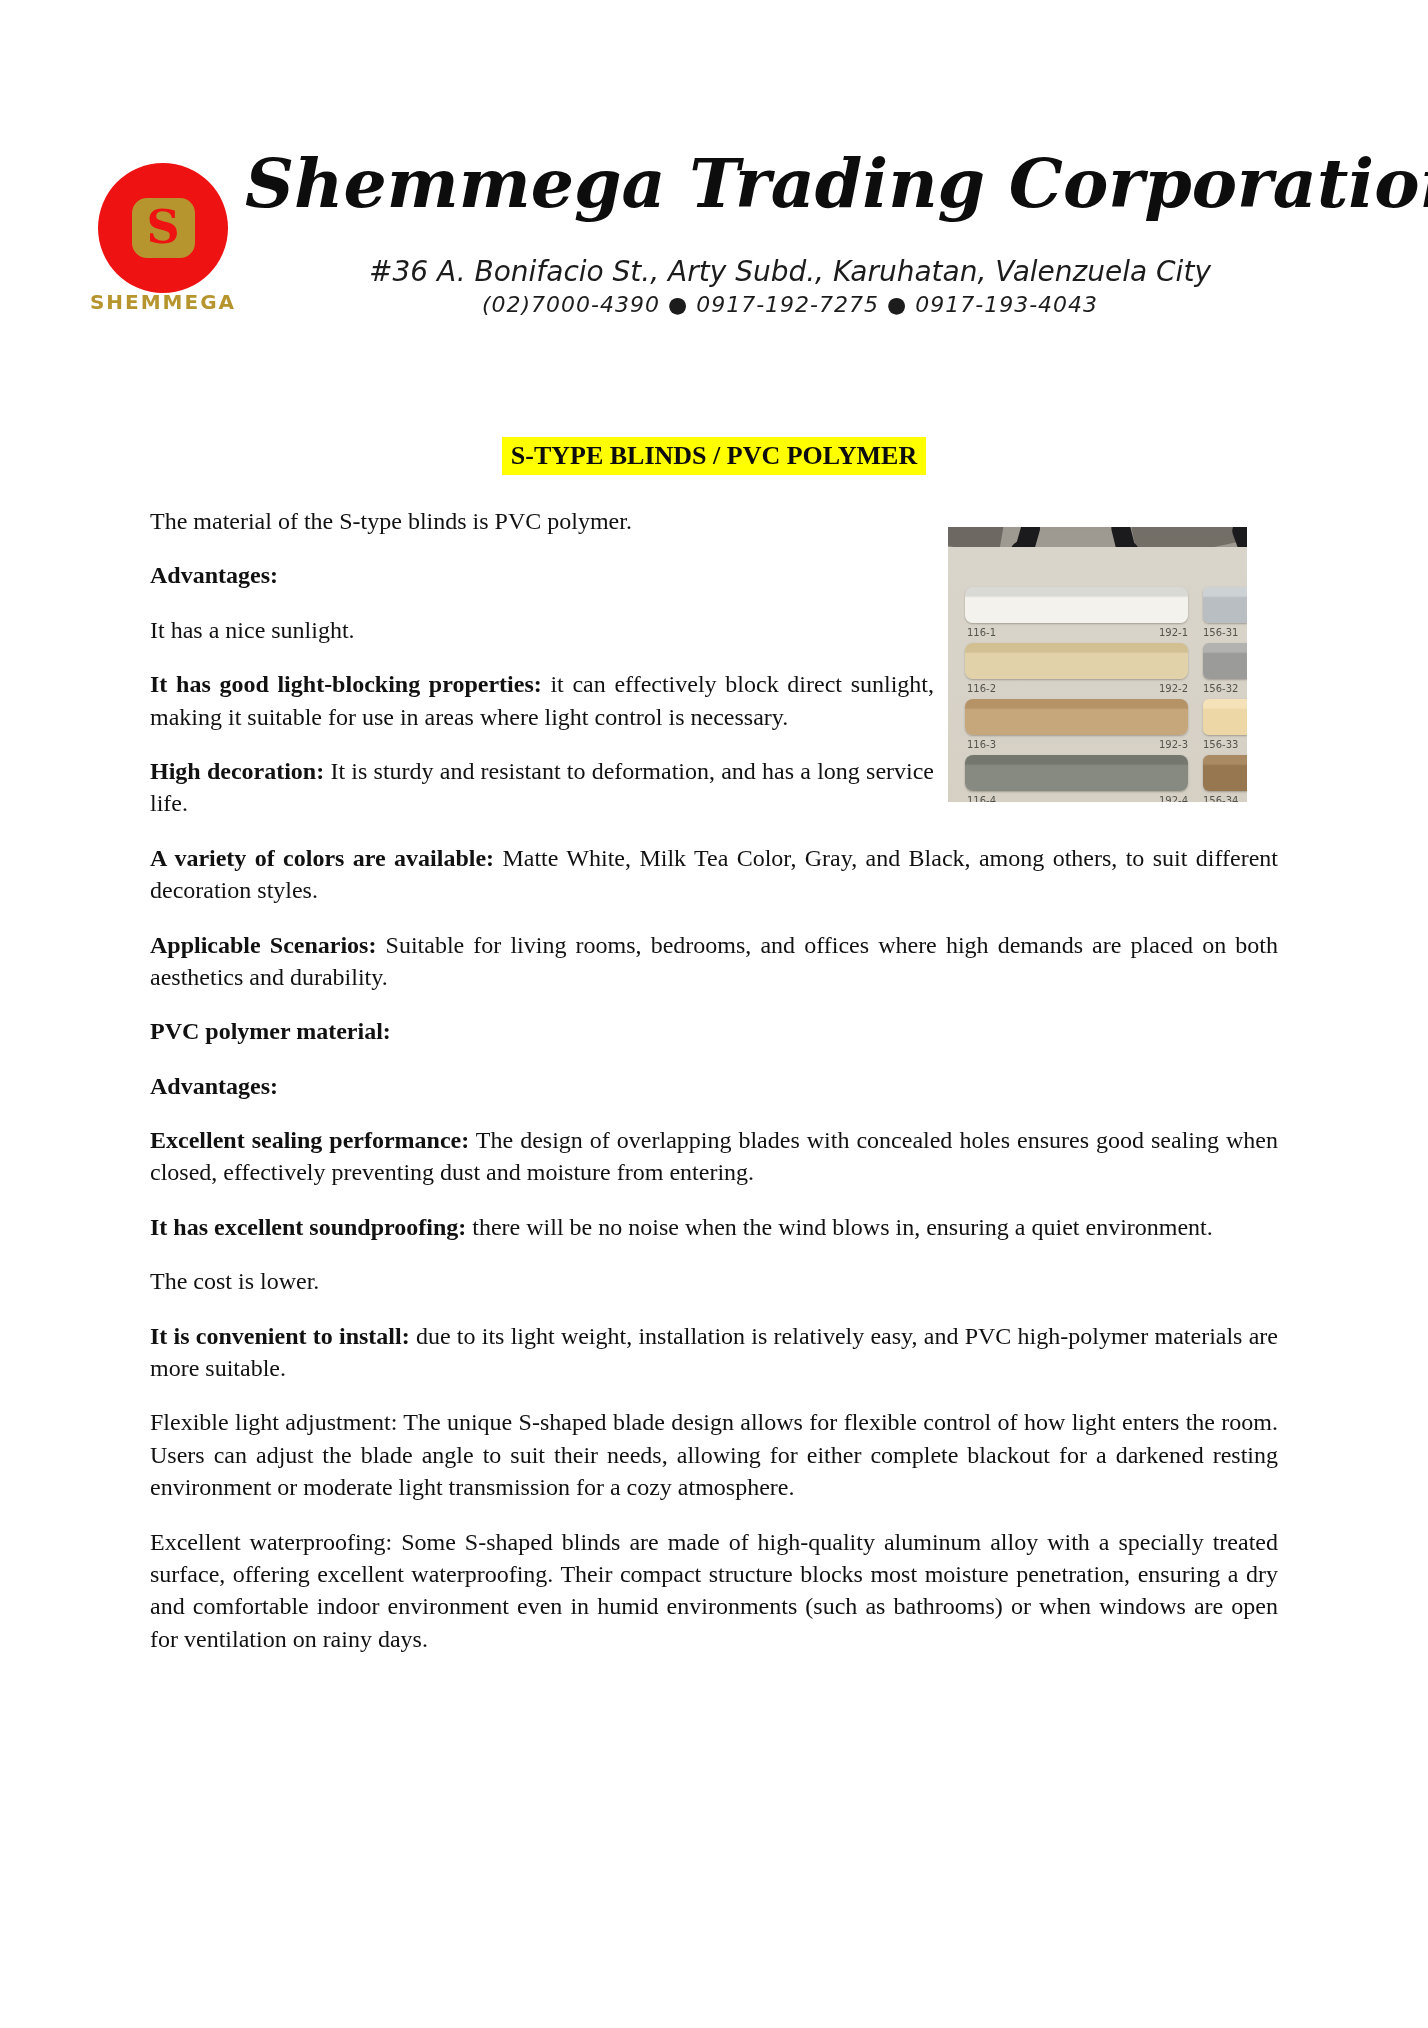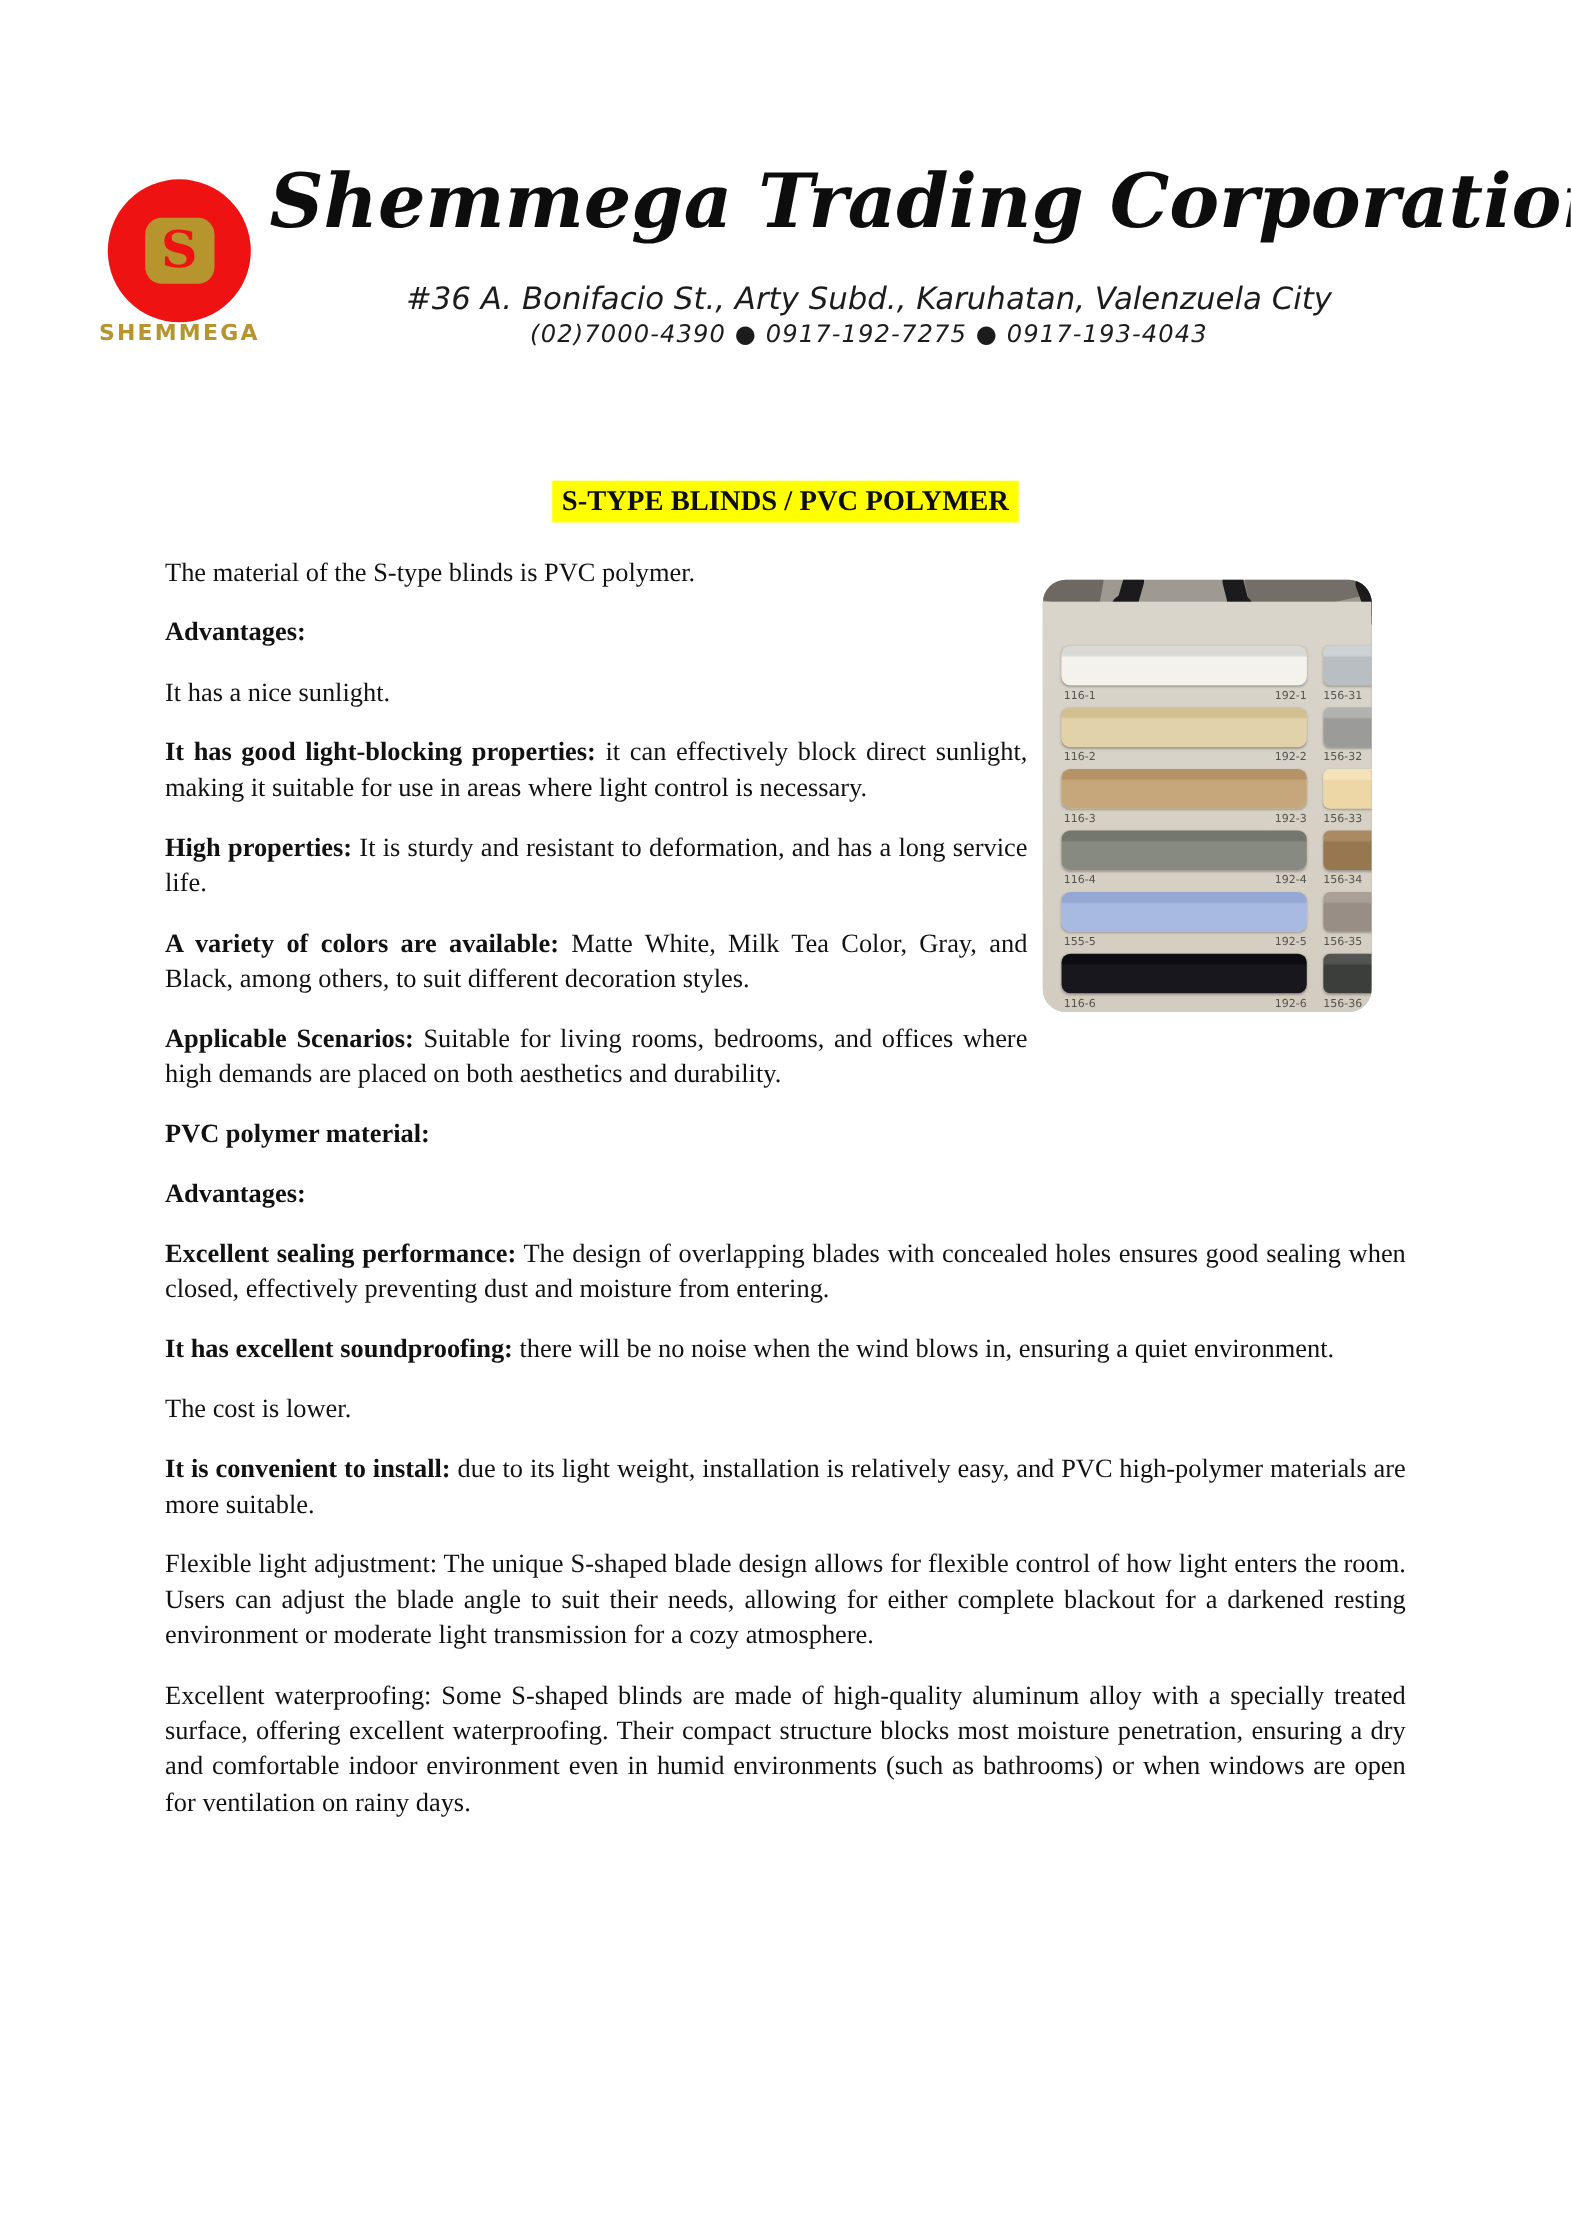--- a/index.html
+++ b/index.html
@@ -27,22 +27,22 @@
   .title-wrap{margin-top:97px;text-align:center;}
   .title-hl{display:inline-block;background:#ffff00;padding:4px 9px;
             font-family:"Liberation Serif",serif;font-weight:bold;font-size:26px;color:#0d0d0d;}
 
   
   .body-content{margin:30px 150px 0 150px;font-size:24px;line-height:1.35;}
   .body-para{margin:0 0 22px 0;text-align:justify;}
   .body-para b{font-weight:bold;}
 
   
-  .photo{float:right;width:299px;height:393px;margin:22px 31px 18px 14px;position:relative;
-         overflow:hidden;background:linear-gradient(180deg,#9d9890 0%,#b3aea6 100%);border-radius:21px;}
+  .photo{float:right;width:299px;height:275px;margin:22px 31px 18px 14px;position:relative;
+         overflow:hidden;background:linear-gradient(180deg,#9d9890 0%,#b3aea6 100%);}
   .shadow-tl{position:absolute;left:-16px;top:-12px;width:70px;height:34px;background:#45423c;
              opacity:.55;transform:rotate(10deg);border-radius:8px;}
   .shadow-tr{position:absolute;right:-26px;top:-20px;width:140px;height:42px;background:#514d46;
              opacity:.55;transform:rotate(-12deg);border-radius:8px;}
   .hook{position:absolute;width:19px;height:40px;background:#1b1b1e;border-radius:9px;}
   .hook-head{position:absolute;width:26px;height:26px;background:#1b1b1e;border-radius:50%;top:22px;left:-4px;}
   .photo-card{position:absolute;left:0;top:20px;width:299px;height:373px;
               background:linear-gradient(180deg,#dad5cb 0%,#d3cdc1 100%);}
   .photo-head{position:absolute;left:29px;top:38px;white-space:nowrap;color:#3e3e39;
               font-family:"DejaVu Sans",sans-serif;}
@@ -126,21 +126,21 @@
             <div class="sw-label" style="left:255px;top:359px;">156-36</div>
           </div>
       </div>
     </div>
 
     <div id="paragraphs">
         <p class="body-para">The material of the S-type blinds is PVC polymer.</p>
         <p class="body-para"><b>Advantages:</b></p>
         <p class="body-para">It has a nice sunlight.</p>
         <p class="body-para"><b>It has good light-blocking properties:</b> it can effectively block direct sunlight, making it suitable for use in areas where light control is necessary.</p>
-        <p class="body-para"><b>High properties:</b> It is sturdy and resistant to deformation, and has a long service life.</p>
+        <p class="body-para"><b>High decoration:</b> It is sturdy and resistant to deformation, and has a long service life.</p>
         <p class="body-para"><b>A variety of colors are available:</b> Matte White, Milk Tea Color, Gray, and Black, among others, to suit different decoration styles.</p>
         <p class="body-para"><b>Applicable Scenarios:</b> Suitable for living rooms, bedrooms, and offices where high demands are placed on both aesthetics and durability.</p>
         <p class="body-para"><b>PVC polymer material:</b></p>
         <p class="body-para"><b>Advantages:</b></p>
         <p class="body-para"><b>Excellent sealing performance:</b> The design of overlapping blades with concealed holes ensures good sealing when closed, effectively preventing dust and moisture from entering.</p>
         <p class="body-para"><b>It has excellent soundproofing:</b> there will be no noise when the wind blows in, ensuring a quiet environment.</p>
         <p class="body-para">The cost is lower.</p>
         <p class="body-para"><b>It is convenient to install:</b> due to its light weight, installation is relatively easy, and PVC high-polymer materials are more suitable.</p>
         <p class="body-para">Flexible light adjustment: The unique S-shaped blade design allows for flexible control of how light enters the room. Users can adjust the blade angle to suit their needs, allowing for either complete blackout for a darkened resting environment or moderate light transmission for a cozy atmosphere.</p>
         <p class="body-para">Excellent waterproofing: Some S-shaped blinds are made of high-quality aluminum alloy with a specially treated surface, offering excellent waterproofing. Their compact structure blocks most moisture penetration, ensuring a dry and comfortable indoor environment even in humid environments (such as bathrooms) or when windows are open for ventilation on rainy days.</p>

